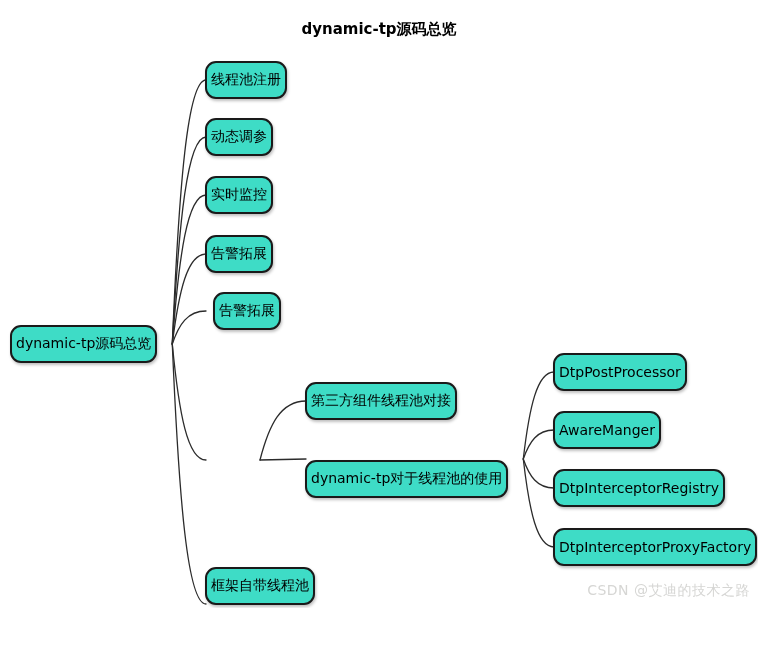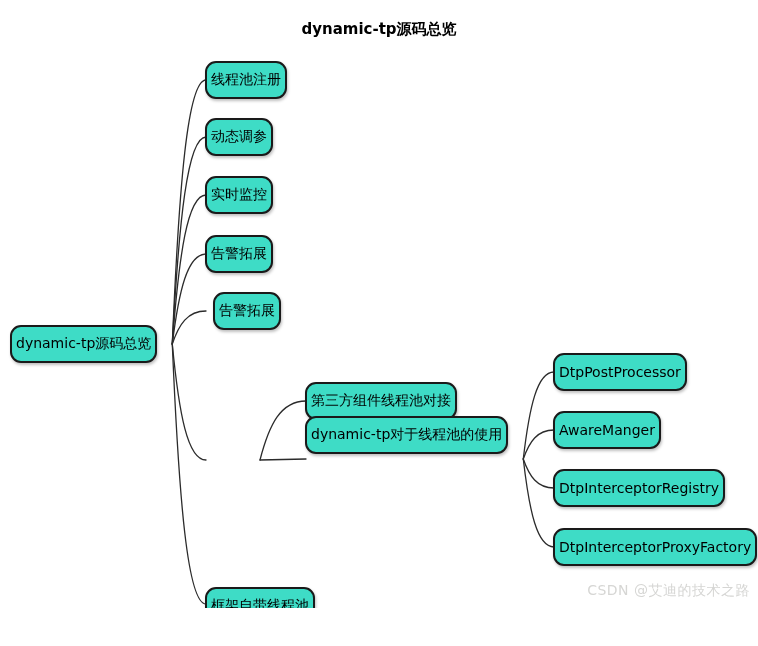--- a/index.html
+++ b/index.html
@@ -54,23 +54,23 @@
     cursor:default;
   }
   
   #n-root{left:10px;top:325px;}
   #n-b0{left:205px;top:61px;}
   #n-b1{left:205px;top:118px;}
   #n-b2{left:205px;top:176px;}
   #n-b3{left:205px;top:235px;}
   #n-b4{left:213px;top:292px;}
   #n-b5{left:205px;top:441px;}
-  #n-b6{left:205px;top:587px;}
+  #n-b6{left:205px;top:567px;}
   #n-c0{left:305px;top:382px;}
-  #n-c1{left:305px;top:416px;}
+  #n-c1{left:305px;top:460px;}
   #n-g0{left:553px;top:353px;}
   #n-g1{left:553px;top:411px;}
   #n-g2{left:553px;top:469px;text-align:center;}
   #n-g3{left:553px;top:528px;}
   .watermark{
     position:absolute;
     right:8px;
     bottom:8px;
     font-size:14px;
     color:var(--watermark);

